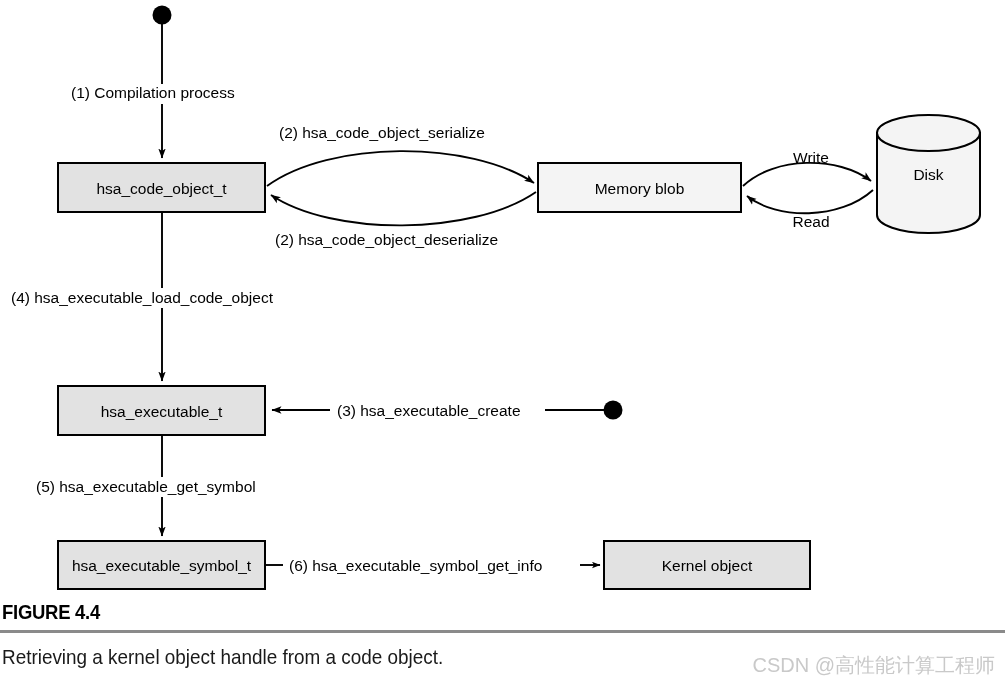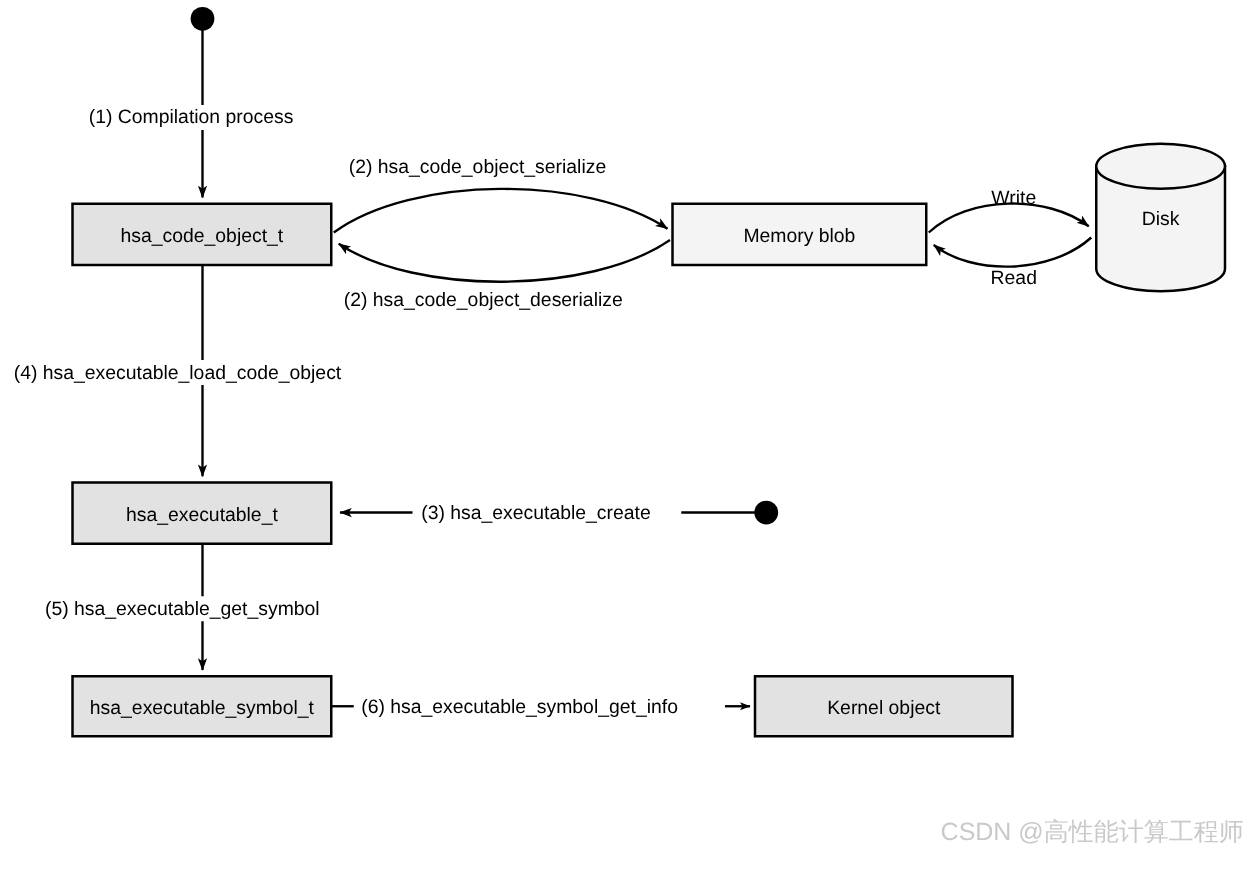--- a/index.html
+++ b/index.html
@@ -140,16 +140,21 @@
     <text class="node-label" x="161.5" y="571" text-anchor="middle">hsa_executable_symbol_t</text>
 
     <line x1="265" y1="565" x2="283" y2="565" stroke="#000000" stroke-width="1.9"></line>
     <line x1="580" y1="565" x2="600" y2="565" stroke="#000000" stroke-width="1.9" marker-end="url(#arrowFillSm)"></line>
     <text class="edge-label" x="289" y="570.5" text-anchor="start">(6) hsa_executable_symbol_get_info</text>
 
     <rect x="604" y="541" width="206" height="48" fill="#e2e2e2" stroke="#000000" stroke-width="2"></rect>
     <text class="node-label" x="707" y="571" text-anchor="middle">Kernel object</text>
   </svg>
 
+  <div class="caption-block">
+    <div class="figure-heading">FIGURE 4.4</div>
+    <div class="caption-rule"></div>
+    <div class="caption-text">Retrieving a kernel object handle from a code object.</div>
+  </div>
 
   <div class="watermark">CSDN @高性能计算工程师</div>
 
 </div>
 
 </body></html>

